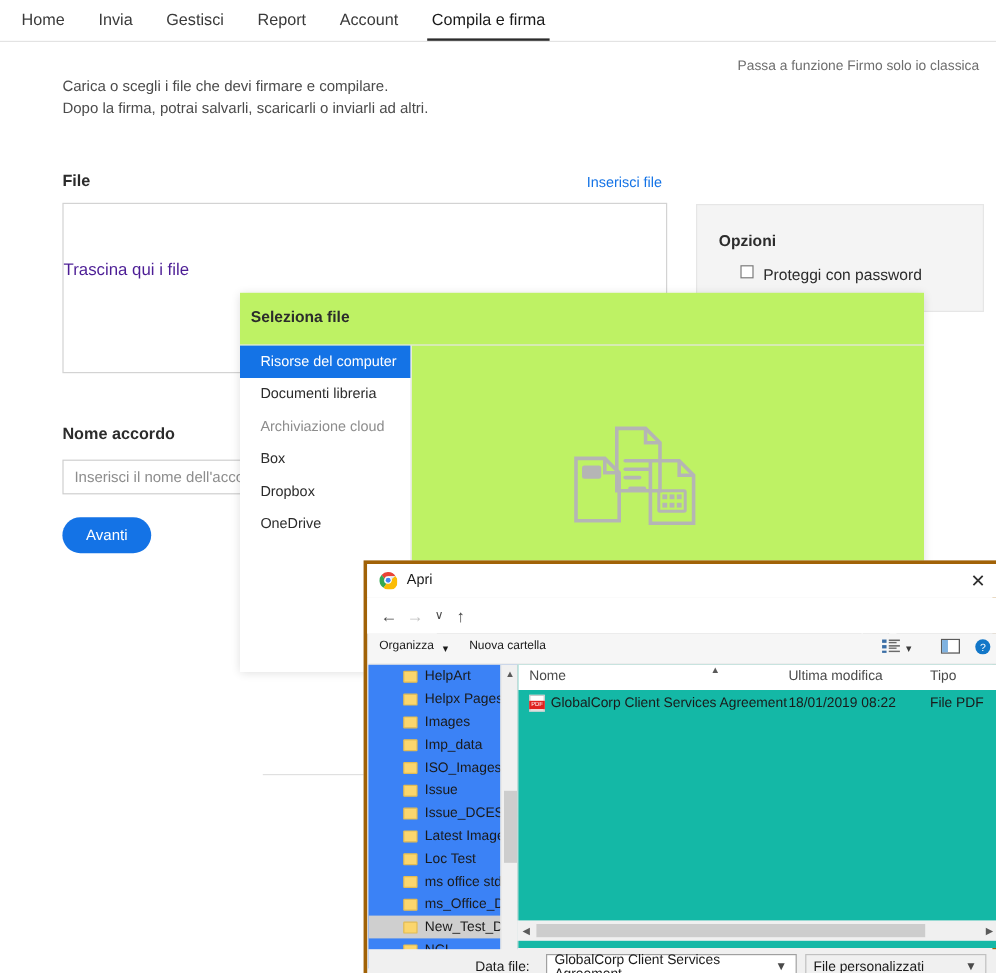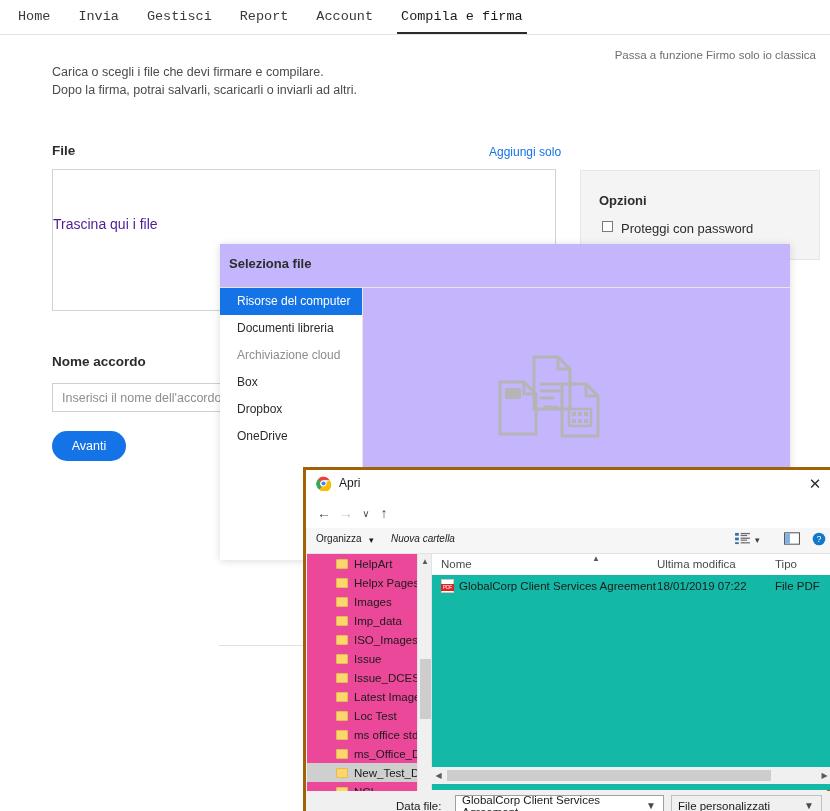--- a/index.html
+++ b/index.html
@@ -8,21 +8,21 @@
     width: 830px; height: 811px;
     background: #ffffff;
     font-family: "Liberation Sans", sans-serif;
     overflow: hidden;
   }
   #root { position: relative; width: 830px; height: 811px; background: #fff; }
 
   
   .topnav {
     position: absolute; left: 0; top: 0; width: 830px; height: 35px;
-    border-bottom: 1px solid #e3e3e3; background: #fff; font-family: Liberation Mono, monospace;
+    border-bottom: 1px solid #e3e3e3; background: #fff;
   }
   .topnav .items { display: flex; align-items: center; height: 34px; padding-left: 4px; }
   .navitem {
     position: relative; padding: 0 14px; height: 34px; line-height: 34px;
     font-size: 13.5px; color: #3a3a3a; white-space: nowrap; cursor: pointer;
   }
   .navitem.active { color: #1a1a1a; }
   .navitem.active:after {
     content: ""; position: absolute; left: 10px; right: 10px; bottom: 0;
     height: 2px; background: #2c2c2c;
@@ -55,21 +55,21 @@
   }
   .options-panel {
     position: absolute; left: 580px; top: 170px; width: 240px; height: 90px;
     background: #f4f4f4; border: 1px solid #e6e6e6;
   }
   .options-title {
     position: absolute; left: 18px; top: 22px;
     font-size: 13px; font-weight: bold; color: #2c2c2c;
   }
   .option-row {
-    position: absolute; left: 21px; top: 50px;
+    position: absolute; left: 36px; top: 50px;
     display: flex; gap: 8px;
     font-size: 13px; color: #2c2c2c;
   }
   .chk {
     width: 11px; height: 11px; border: 1px solid #7a7a7a; background: #fff;
     display: inline-block;
   }
 
   .agreement-label {
     position: absolute; left: 52px; top: 354px;
@@ -86,22 +86,22 @@
     background: #1473e6; color: #fff; border: none; border-radius: 15px;
     font-size: 12.5px; cursor: pointer; font-family: "Liberation Sans", sans-serif;
   }
   .hrule {
     position: absolute; left: 219px; top: 645px; width: 86px; height: 1px;
     background: #e0e0e0;
   }
 
   
   .sel-modal {
-    position: absolute; left: 220px; top: 244px; width: 570px; height: 316px;
-    background: #c4b5fd; box-shadow: 0 1px 8px rgba(0,0,0,.14);
+    position: absolute; left: 200px; top: 244px; width: 570px; height: 316px;
+    background: #bef264; box-shadow: 0 1px 8px rgba(0,0,0,.14);
   }
   .sel-title {
     position: absolute; left: 9px; top: 12px;
     font-size: 13px; font-weight: bold; color: #2c2c2c;
   }
   .sel-divider {
     position: absolute; left: 0; top: 43px; width: 570px; height: 1px; background: #e6e6e6;
   }
   .sel-sidebar {
     position: absolute; left: 0; top: 44px; width: 143px; height: 272px;
@@ -173,21 +173,21 @@
   .tb-item {
     position: absolute; top: 5px; font-size: 10px; color: #1a1a1a; cursor: pointer;
   }
   .tb-icon {
     position: absolute; top: 4px; display: flex; align-items: center;
     justify-content: center; cursor: pointer;
   }
 
   .tree {
     position: absolute; left: 1px; top: 84px; width: 124px; height: 253px;
-    background: #ec4899; overflow: hidden;
+    background: #3b82f6; overflow: hidden;
   }
   .tree-row {
     height: 19px; display: flex; align-items: center; padding-left: 29px;
     font-size: 11.5px; color: #1a1a1a; white-space: nowrap; cursor: pointer;
   }
   .tree-row.sel { background: #cfcfcf; }
   .tf {
     width: 12px; height: 10px; background: #fbd66d; border: 1px solid #e2bb53;
     margin-right: 6px; flex: none; border-radius: 1px;
   }
@@ -291,21 +291,21 @@
       </div>
   </div>
 
   <div class="classic-link">Passa a funzione Firmo solo io classica</div>
   <div class="intro">
     <div>Carica o scegli i file che devi firmare e compilare.</div>
     <div>Dopo la firma, potrai salvarli, scaricarli o inviarli ad altri.</div>
   </div>
 
   <div class="file-label">File</div>
-  <div class="add-file">Aggiungi solo</div>
+  <div class="add-file">Inserisci file</div>
 
   <div class="dropzone">
     <div class="hint">Trascina qui i file</div>
   </div>
 
   <div class="options-panel">
     <div class="options-title">Opzioni</div>
     <div class="option-row">
       <span class="chk"></span>
       <span>Proteggi con password</span>
@@ -396,21 +396,21 @@
 
       <div class="searchbox">
         <span class="ph">Cerca in Working Docs</span>
 
       </div>
     </div>
 
     <div class="win-toolbar">
       <span class="tb-item" style="left:9px;">Organizza</span>
       <span class="tb-item" style="left:62px; font-size:9px; top:7px;">▾</span>
-      <span class="tb-item" style="left:84px;font-style:italic;">Nuova cartella</span>
+      <span class="tb-item" style="left:84px;">Nuova cartella</span>
 
       <span class="tb-icon" style="left:428px;">
         <svg width="15" height="13" viewBox="0 0 16 14">
           <g fill="#3a6ea5">
             <rect x="0" y="1" width="4" height="3"></rect>
               <rect x="0" y="6" width="4" height="3"></rect>
               <rect x="0" y="11" width="4" height="2"></rect>
           </g>
           <g fill="#6a6a6a">
             <rect x="6" y="1" width="10" height="1.4"></rect>
@@ -501,21 +501,21 @@
         <span class="c" style="left:9px;">Nome</span>
         <span class="sortmark">▲</span>
         <span class="c" style="left:225px;">Ultima modifica</span>
         <span class="c" style="left:343px;">Tipo</span>
       </div>
       <div class="filerow">
         <span class="pdfico">
             <i>PDF</i>
           </span>
         <span class="fname">GlobalCorp Client Services Agreement</span>
-        <span class="fdate">18/01/2019 07:22</span>
+        <span class="fdate">18/01/2019 08:22</span>
         <span class="ftype">File PDF</span>
       </div>
     </div>
 
     <div class="hscroll">
       <span class="hs-l">◀</span>
       <span class="hs-thumb"></span>
       <span class="hs-r">▶</span>
     </div>
 

